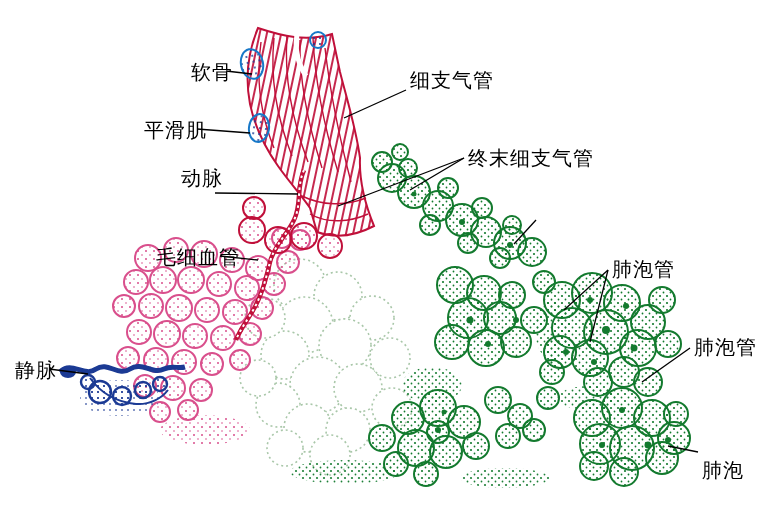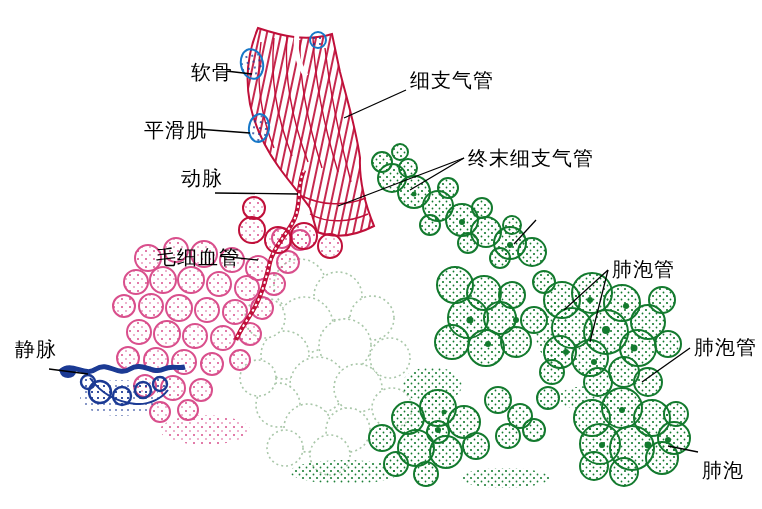--- a/index.html
+++ b/index.html
@@ -272,19 +272,19 @@
       <line x1="608" y1="270" x2="590" y2="342"></line>
       <line x1="690" y1="348" x2="642" y2="382"></line>
       <line x1="698" y1="452" x2="668" y2="446"></line>
     </g>
   </svg>
 
   <div class="label" style="left:191px;top:62px">软骨</div>
   <div class="label" style="left:144px;top:120px">平滑肌</div>
   <div class="label" style="left:181px;top:168px">动脉</div>
   <div class="label" style="left:156px;top:247px">毛细血管</div>
-  <div class="label" style="left:15px;top:339px">静脉</div>
+  <div class="label" style="left:15px;top:360px">静脉</div>
   <div class="label" style="left:410px;top:70px">细支气管</div>
   <div class="label" style="left:468px;top:148px">终末细支气管</div>
   <div class="label" style="left:612px;top:259px">肺泡管</div>
   <div class="label" style="left:694px;top:337px">肺泡管</div>
   <div class="label" style="left:702px;top:460px">肺泡</div>
 </div>
 
 </body></html>

